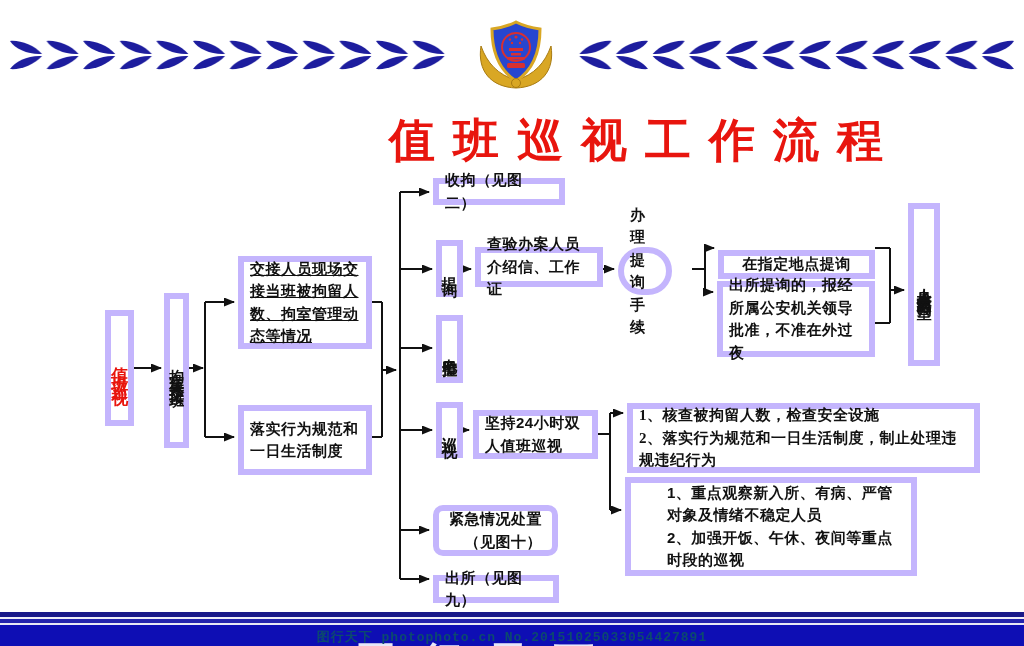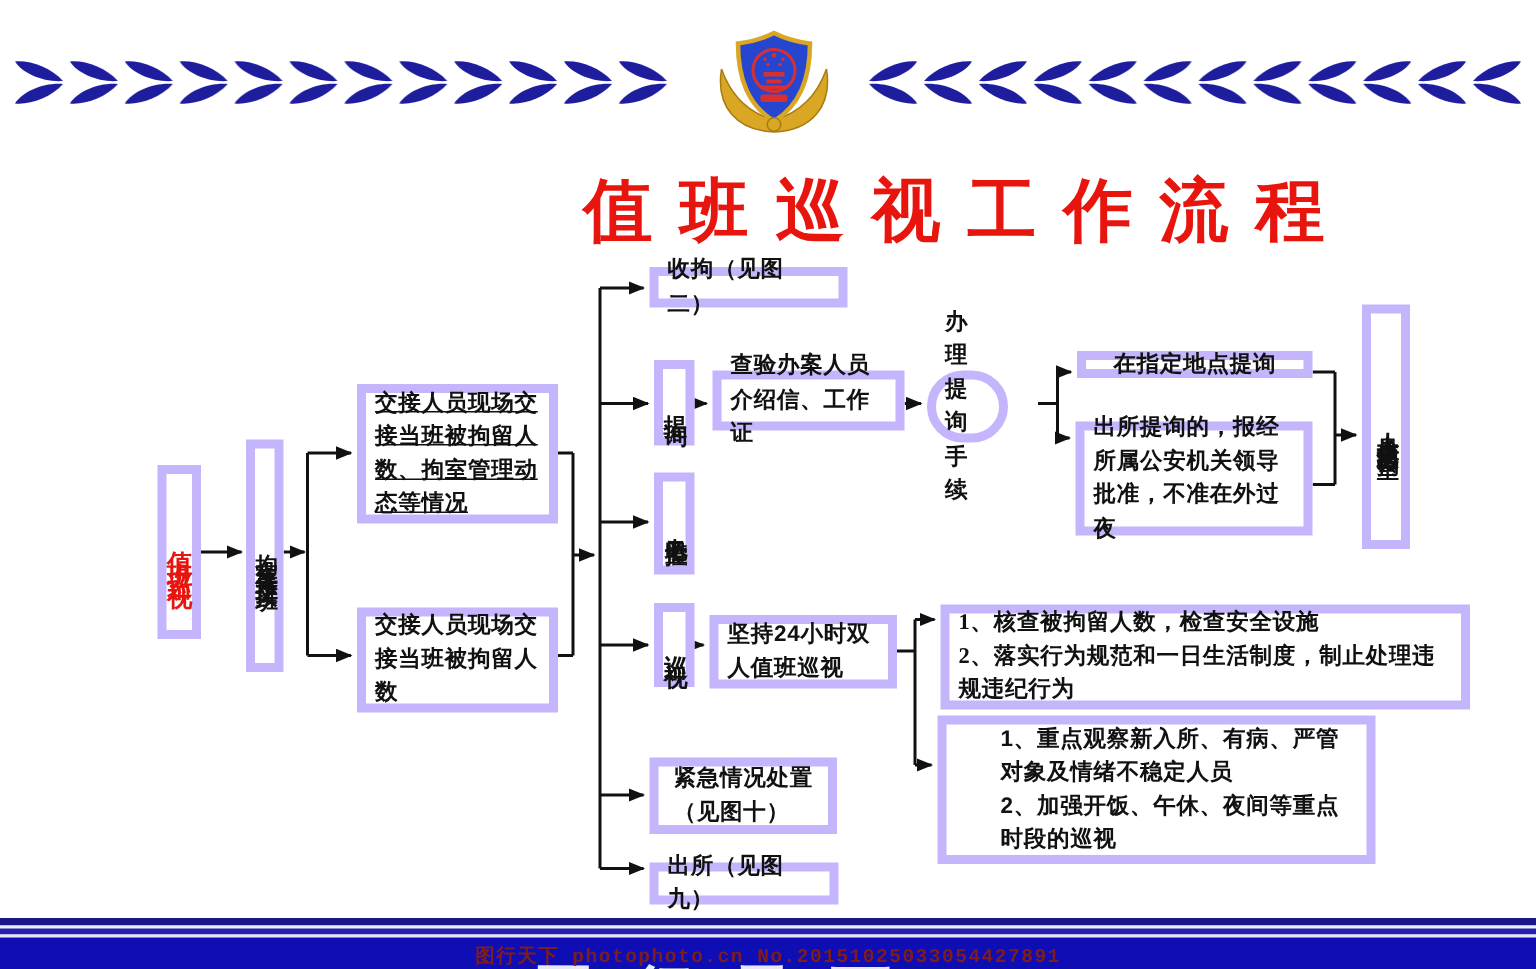--- a/index.html
+++ b/index.html
@@ -38,44 +38,44 @@
   .node.start{color:#e8150e;font-size:17px;letter-spacing:7px;}
   
   #n-start   {left:105px;top:310px;width:29px;height:116px;}
   #n-jjb     {left:164px;top:293px;width:25px;height:155px;letter-spacing:4px;}
   #n-jjd     {left:238px;top:256px;width:134px;height:93px;text-decoration:underline;}
   #n-jbd     {left:238px;top:405px;width:134px;height:70px;}
   #n-shouju  {left:433px;top:178px;width:132px;height:27px;}
   #n-tixun   {left:436px;top:240px;width:27px;height:57px;font-size:16px;letter-spacing:6px;}
   #n-chayan  {left:475px;top:247px;width:128px;height:40px;}
   #n-banli   {left:618px;top:247px;width:54px;height:48px;border-radius:24px;}
-  #n-zhiding {left:718px;top:234px;width:157px;height:18px;}
+  #n-zhiding {left:718px;top:250px;width:157px;height:29px;}
   #n-cstx    {left:717px;top:281px;width:158px;height:76px;}
   #n-renshen {left:908px;top:203px;width:32px;height:163px;letter-spacing:2px;}
   #n-dianzi  {left:436px;top:315px;width:27px;height:68px;letter-spacing:1px;}
   #n-xunshi  {left:436px;top:402px;width:27px;height:56px;font-size:16px;letter-spacing:6px;}
   #n-jianchi {left:473px;top:410px;width:125px;height:49px;}
   #n-hecha   {left:627px;top:403px;width:353px;height:70px;font-family:Liberation Serif, serif;}
   #n-guancha {left:625px;top:477px;width:292px;height:99px;padding-left:36px;}
-  #n-jinji   {left:433px;top:505px;width:125px;height:51px;text-align:left;}
+  #n-jinji   {left:433px;top:505px;width:125px;height:51px;text-align:right;border-radius:10px;}
   #n-chusuo  {left:433px;top:575px;width:126px;height:28px;}
   
   .bar{position:absolute;left:0;width:1024px;}
   .bar1{top:612px;height:5px;background:#191989;}
   .gap1{top:617px;height:2px;background:#eeeef8;}
   .bar2{top:619px;height:4px;background:#2323ad;}
   .gap2{top:623px;height:2px;background:#e8e8f5;}
   .bar3{top:625px;height:21px;background:#0e0eb4;}
   .cutoff{
     position:absolute;left:356px;top:634px;color:#ffffff;opacity:.9;
     font-size:40px;font-weight:bold;letter-spacing:26px;white-space:nowrap;
   }
   .watermark{
     position:absolute;left:0;top:628px;width:1024px;text-align:center;
-    color:#7f1d1d;font-size:13px;font-weight:bold;letter-spacing:1px;
+    color:#0c4a6e;font-size:13px;font-weight:bold;letter-spacing:1px;
     font-family:"Liberation Mono","DejaVu Sans Mono",monospace;
   }
 </style>
 </head>
 <body>
 
 <div class="poster">
 
   <svg class="decor left" viewBox="0 0 440 30" preserveAspectRatio="none">
     <defs>
@@ -142,21 +142,21 @@
     <line x1="463" y1="430" x2="469" y2="430" marker-end="url(#arw)"></line>
     <line x1="598" y1="434" x2="610" y2="434"></line>
     <line x1="610" y1="413" x2="610" y2="510"></line>
     <line x1="610" y1="413" x2="623" y2="413" marker-end="url(#arw)"></line>
     <line x1="610" y1="510" x2="621" y2="510" marker-end="url(#arw)"></line>
   </svg>
 
   <div class="node vert start" id="n-start">值班巡视</div>
   <div class="node vert" id="n-jjb">拘室集体交接班</div>
   <div class="node para" id="n-jjd">交接人员现场交接当班被拘留人数、拘室管理动态等情况</div>
-  <div class="node para" id="n-jbd">交接人员现场交接当班被拘留人数</div>
+  <div class="node para" id="n-jbd">落实行为规范和一日生活制度</div>
   <div class="node" id="n-shouju">收拘（见图二）</div>
   <div class="node vert" id="n-tixun">提询</div>
   <div class="node para" id="n-chayan">查验办案人员介绍信、工作证</div>
   <div class="node para" id="n-banli">办理提询手续</div>
   <div class="node" id="n-zhiding">在指定地点提询</div>
   <div class="node para" id="n-cstx">出所提询的，报经所属公安机关领导批准，不准在外过夜</div>
   <div class="node vert" id="n-renshen">人身检查后送回拘室</div>
   <div class="node vert" id="n-dianzi">电子监控</div>
   <div class="node vert" id="n-xunshi">巡视</div>
   <div class="node para" id="n-jianchi">坚持24小时双人值班巡视</div>

